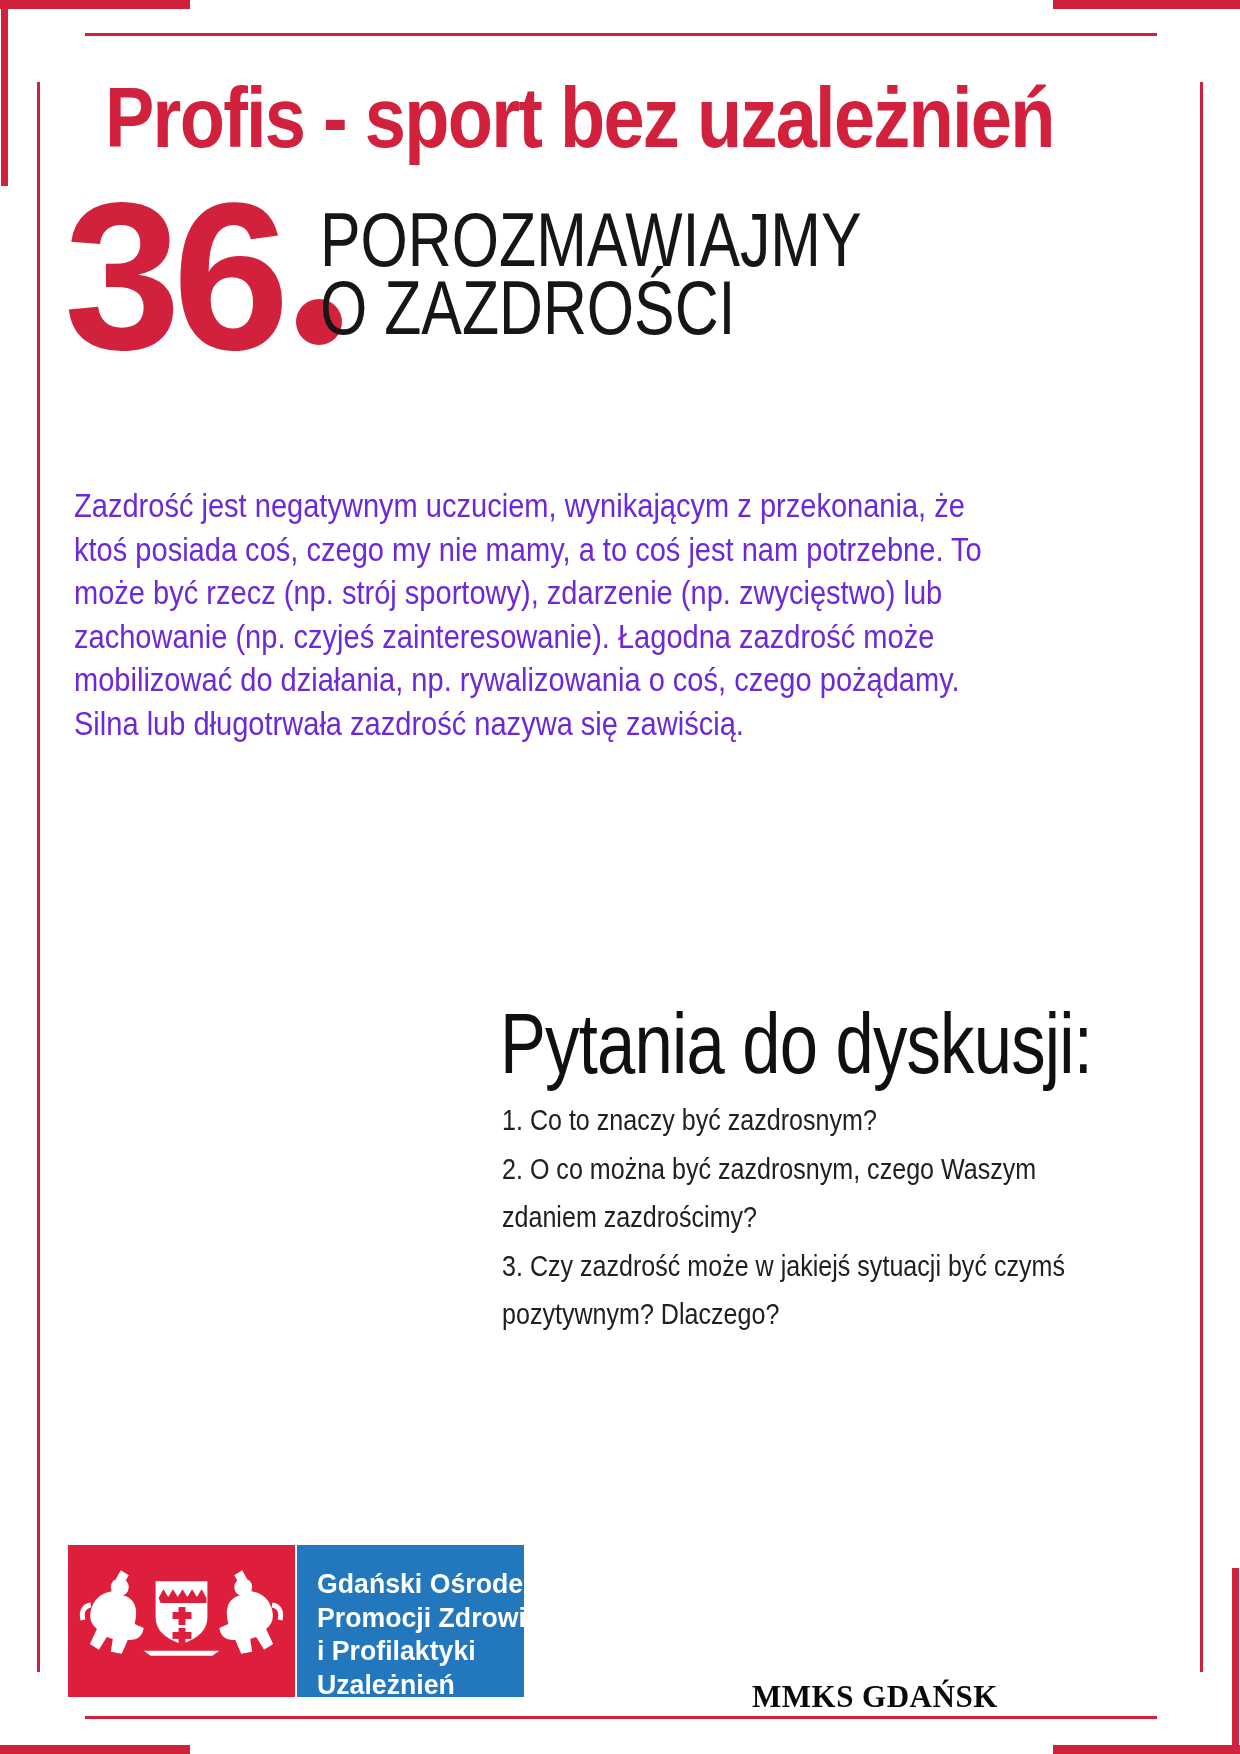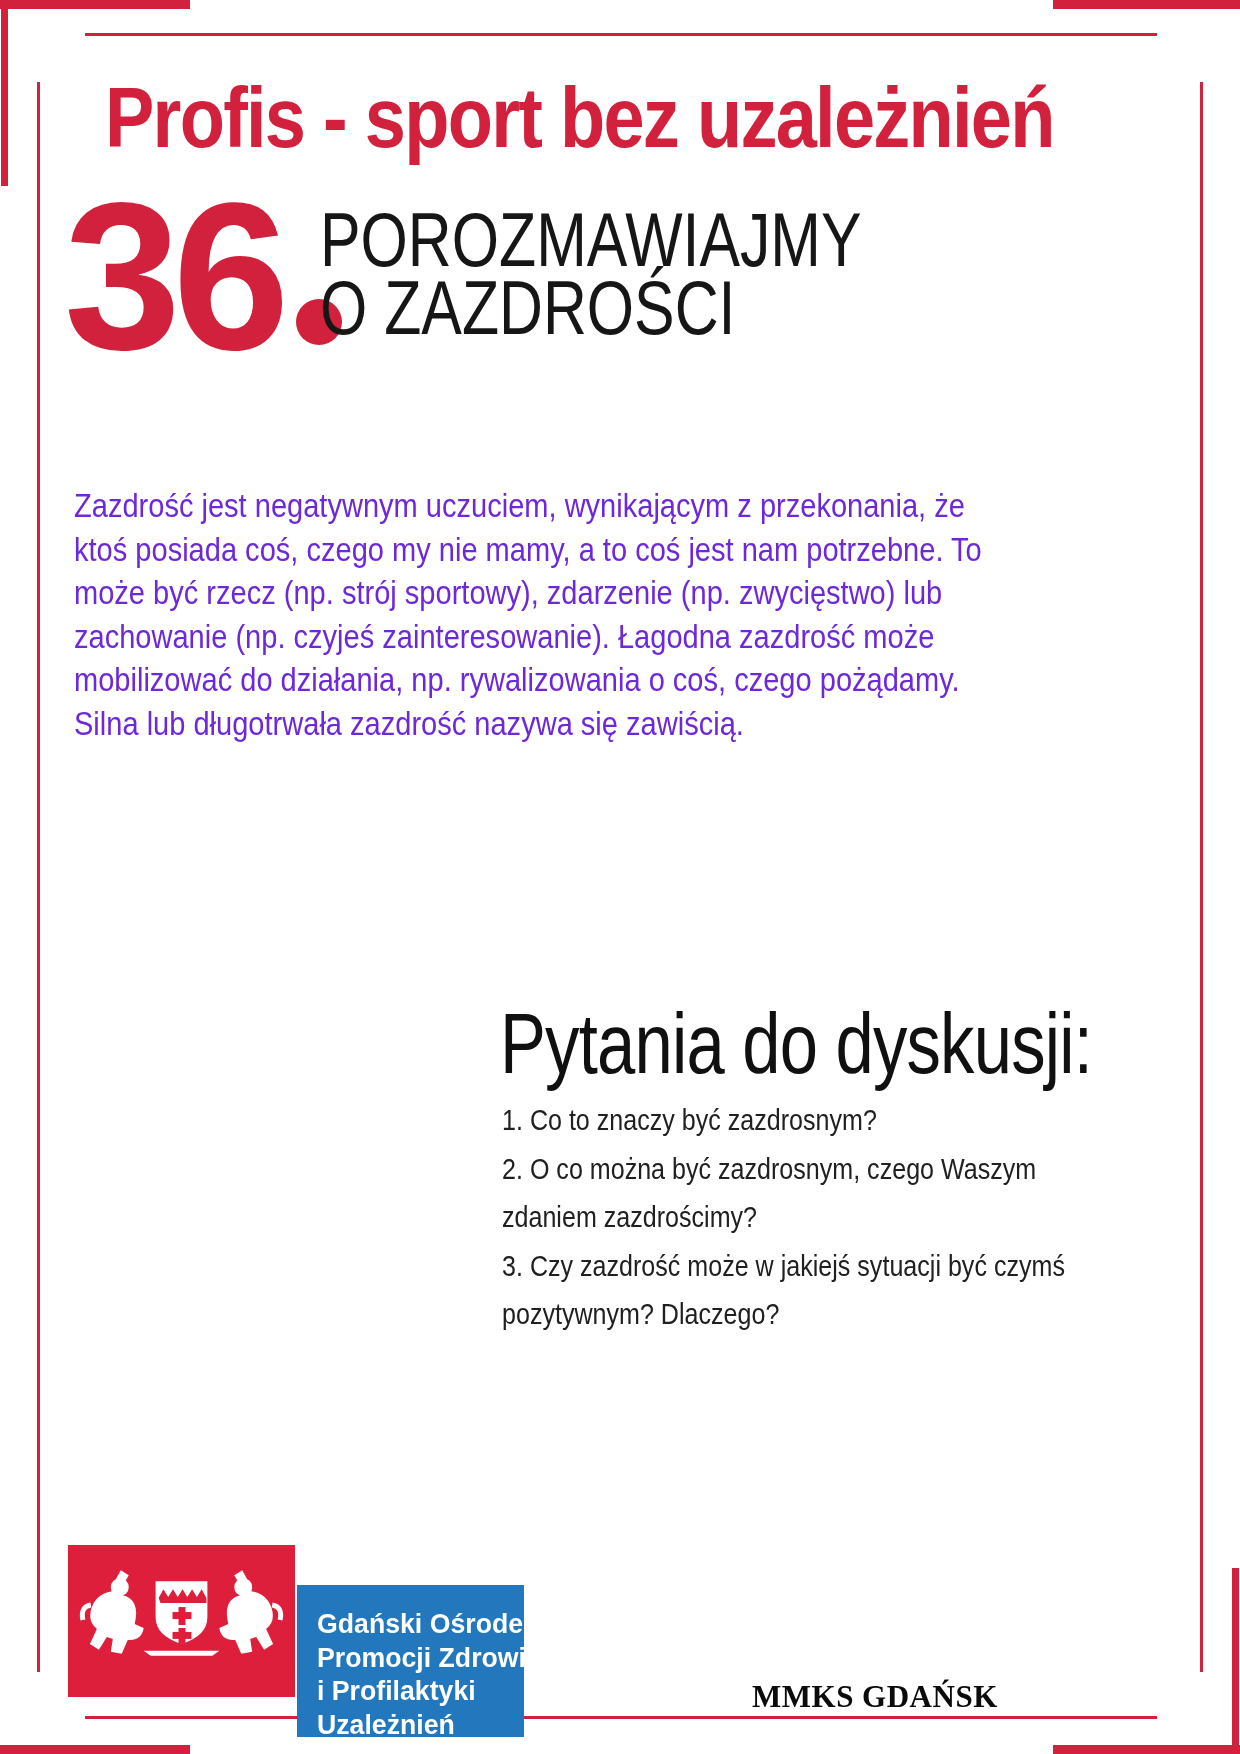--- a/index.html
+++ b/index.html
@@ -74,21 +74,20 @@
   .logo-red{
     position:absolute;left:68px;top:1545px;width:227px;height:152px;
     background:#DE1F3C;
   }
   .logo-blue{
     position:absolute;left:297px;top:1545px;width:227px;height:152px;
     background:#2277BD;color:#ffffff;
     font-weight:700;font-size:27.5px;line-height:33.5px;
     box-sizing:border-box;padding:22px 0 0 20px;
     letter-spacing:0px;
-    margin-top:40px;
   }
   .logo-blue .org-line{display:block;transform:scaleX(0.97);transform-origin:left top;white-space:nowrap;}
 
   .club-name{
     position:absolute;left:740px;top:1679px;
     font-family:"Liberation Serif", serif;
     font-size:31px;font-weight:700;color:#0b0b0b;
     letter-spacing:0.5px;white-space:nowrap;margin-left:12px;
   }
 </style>

